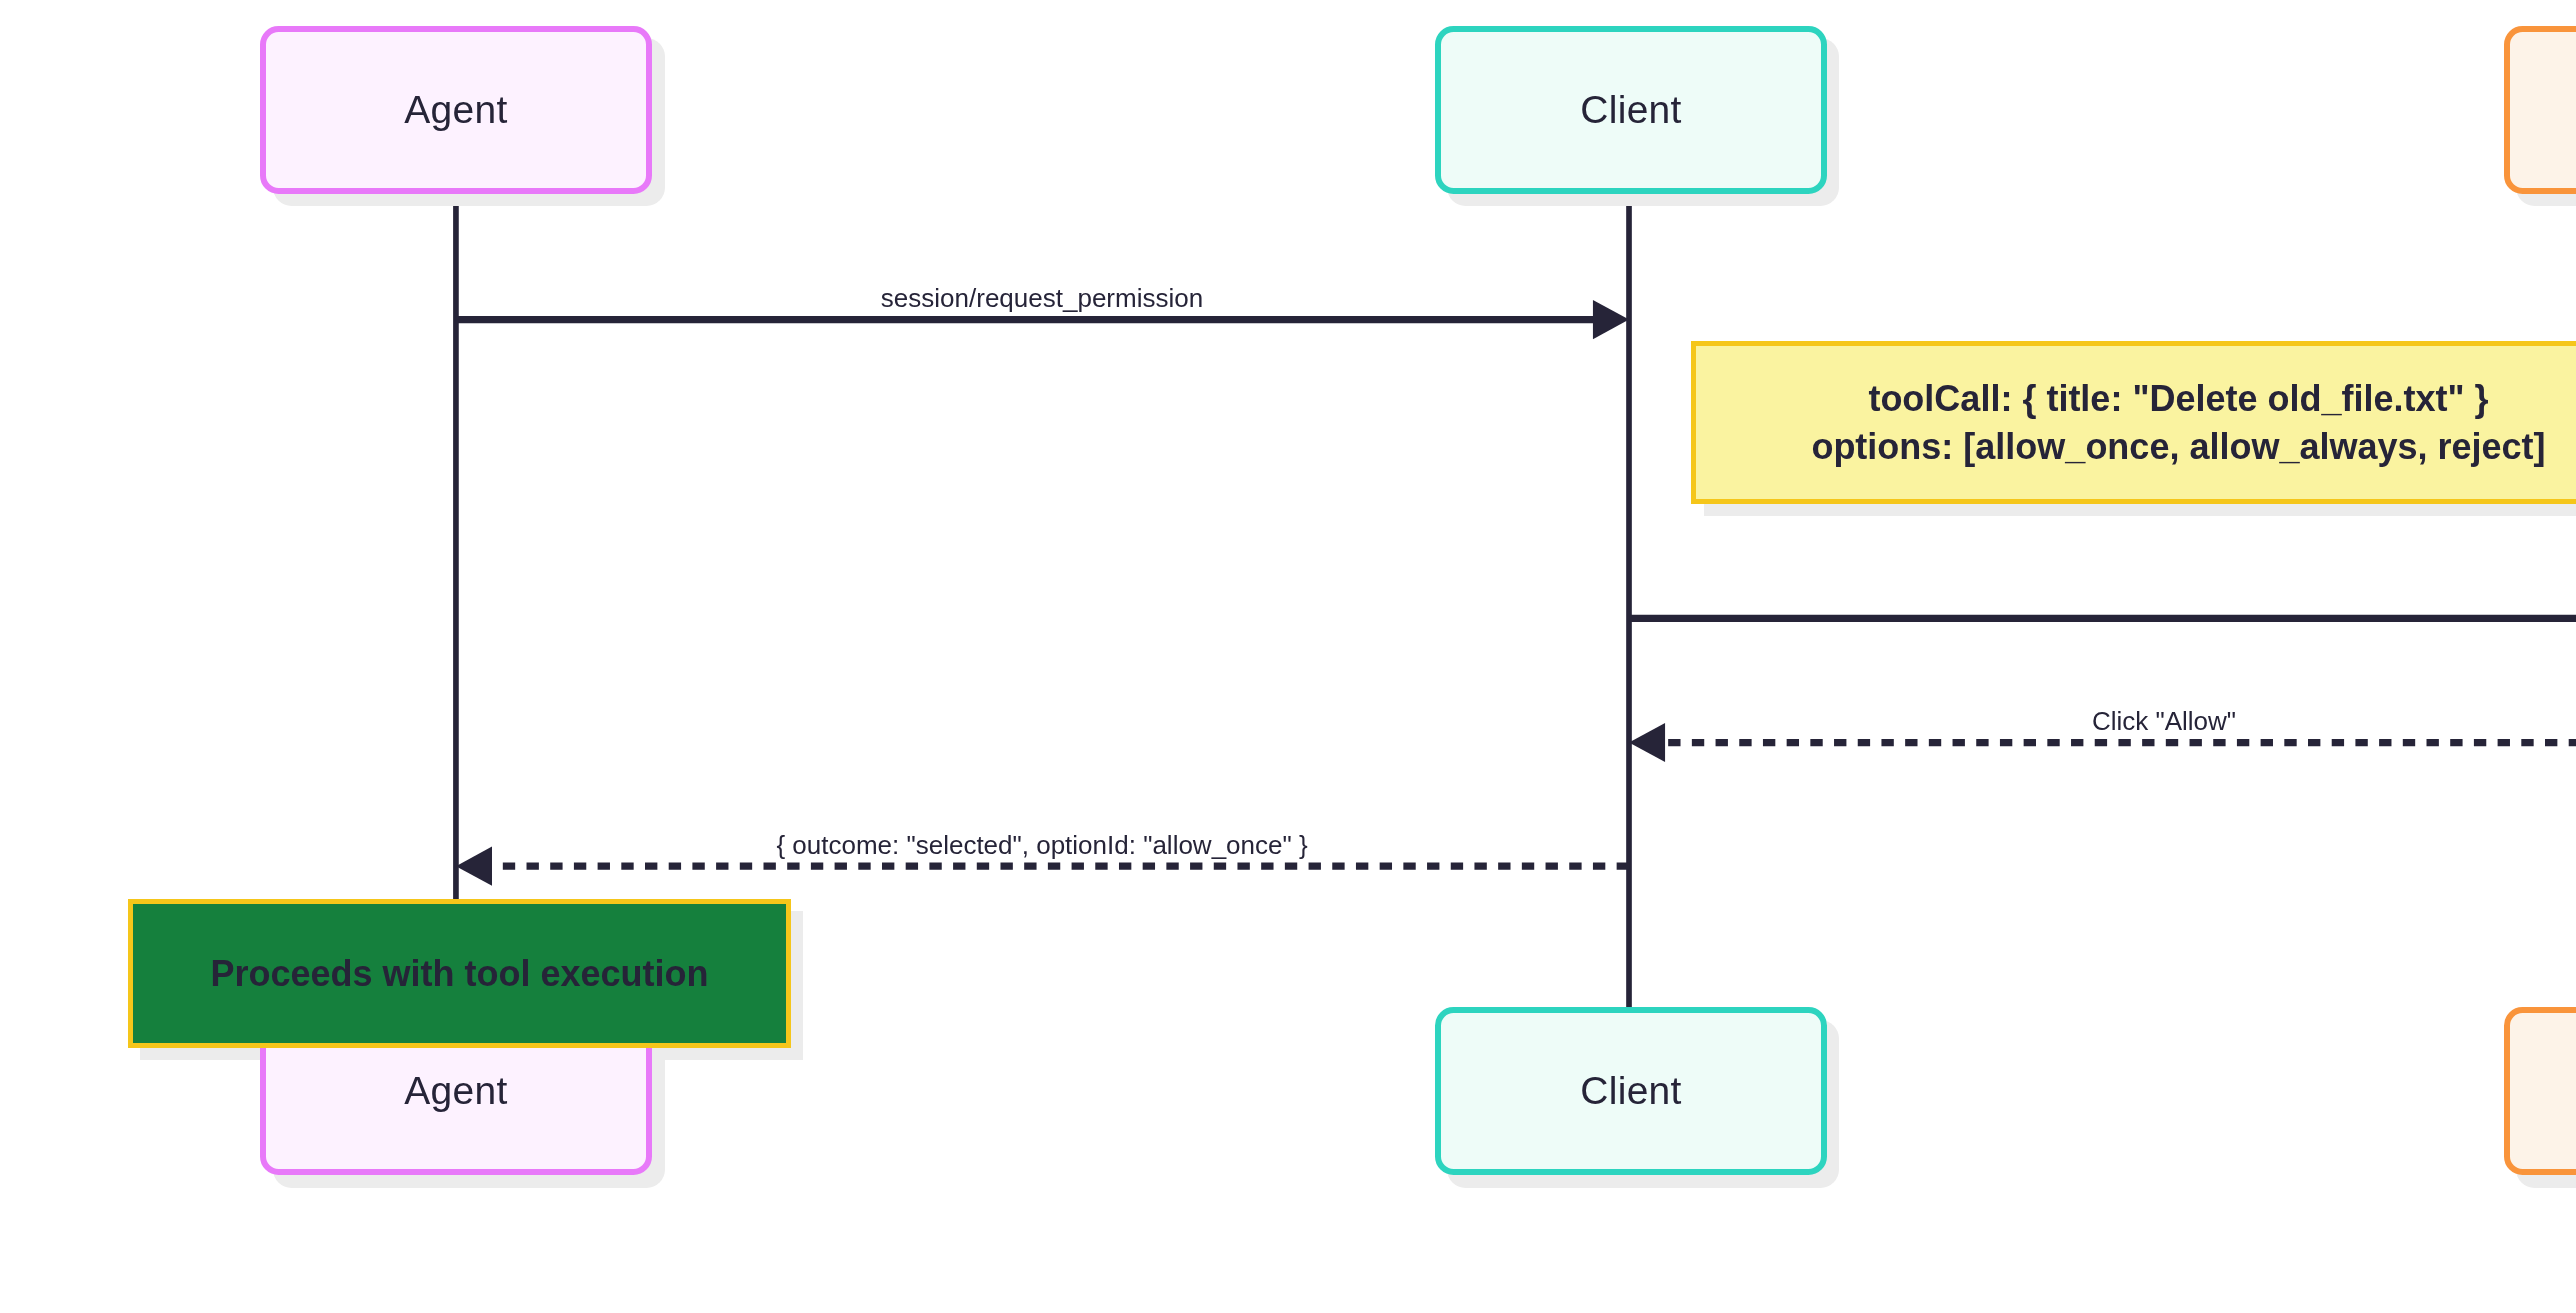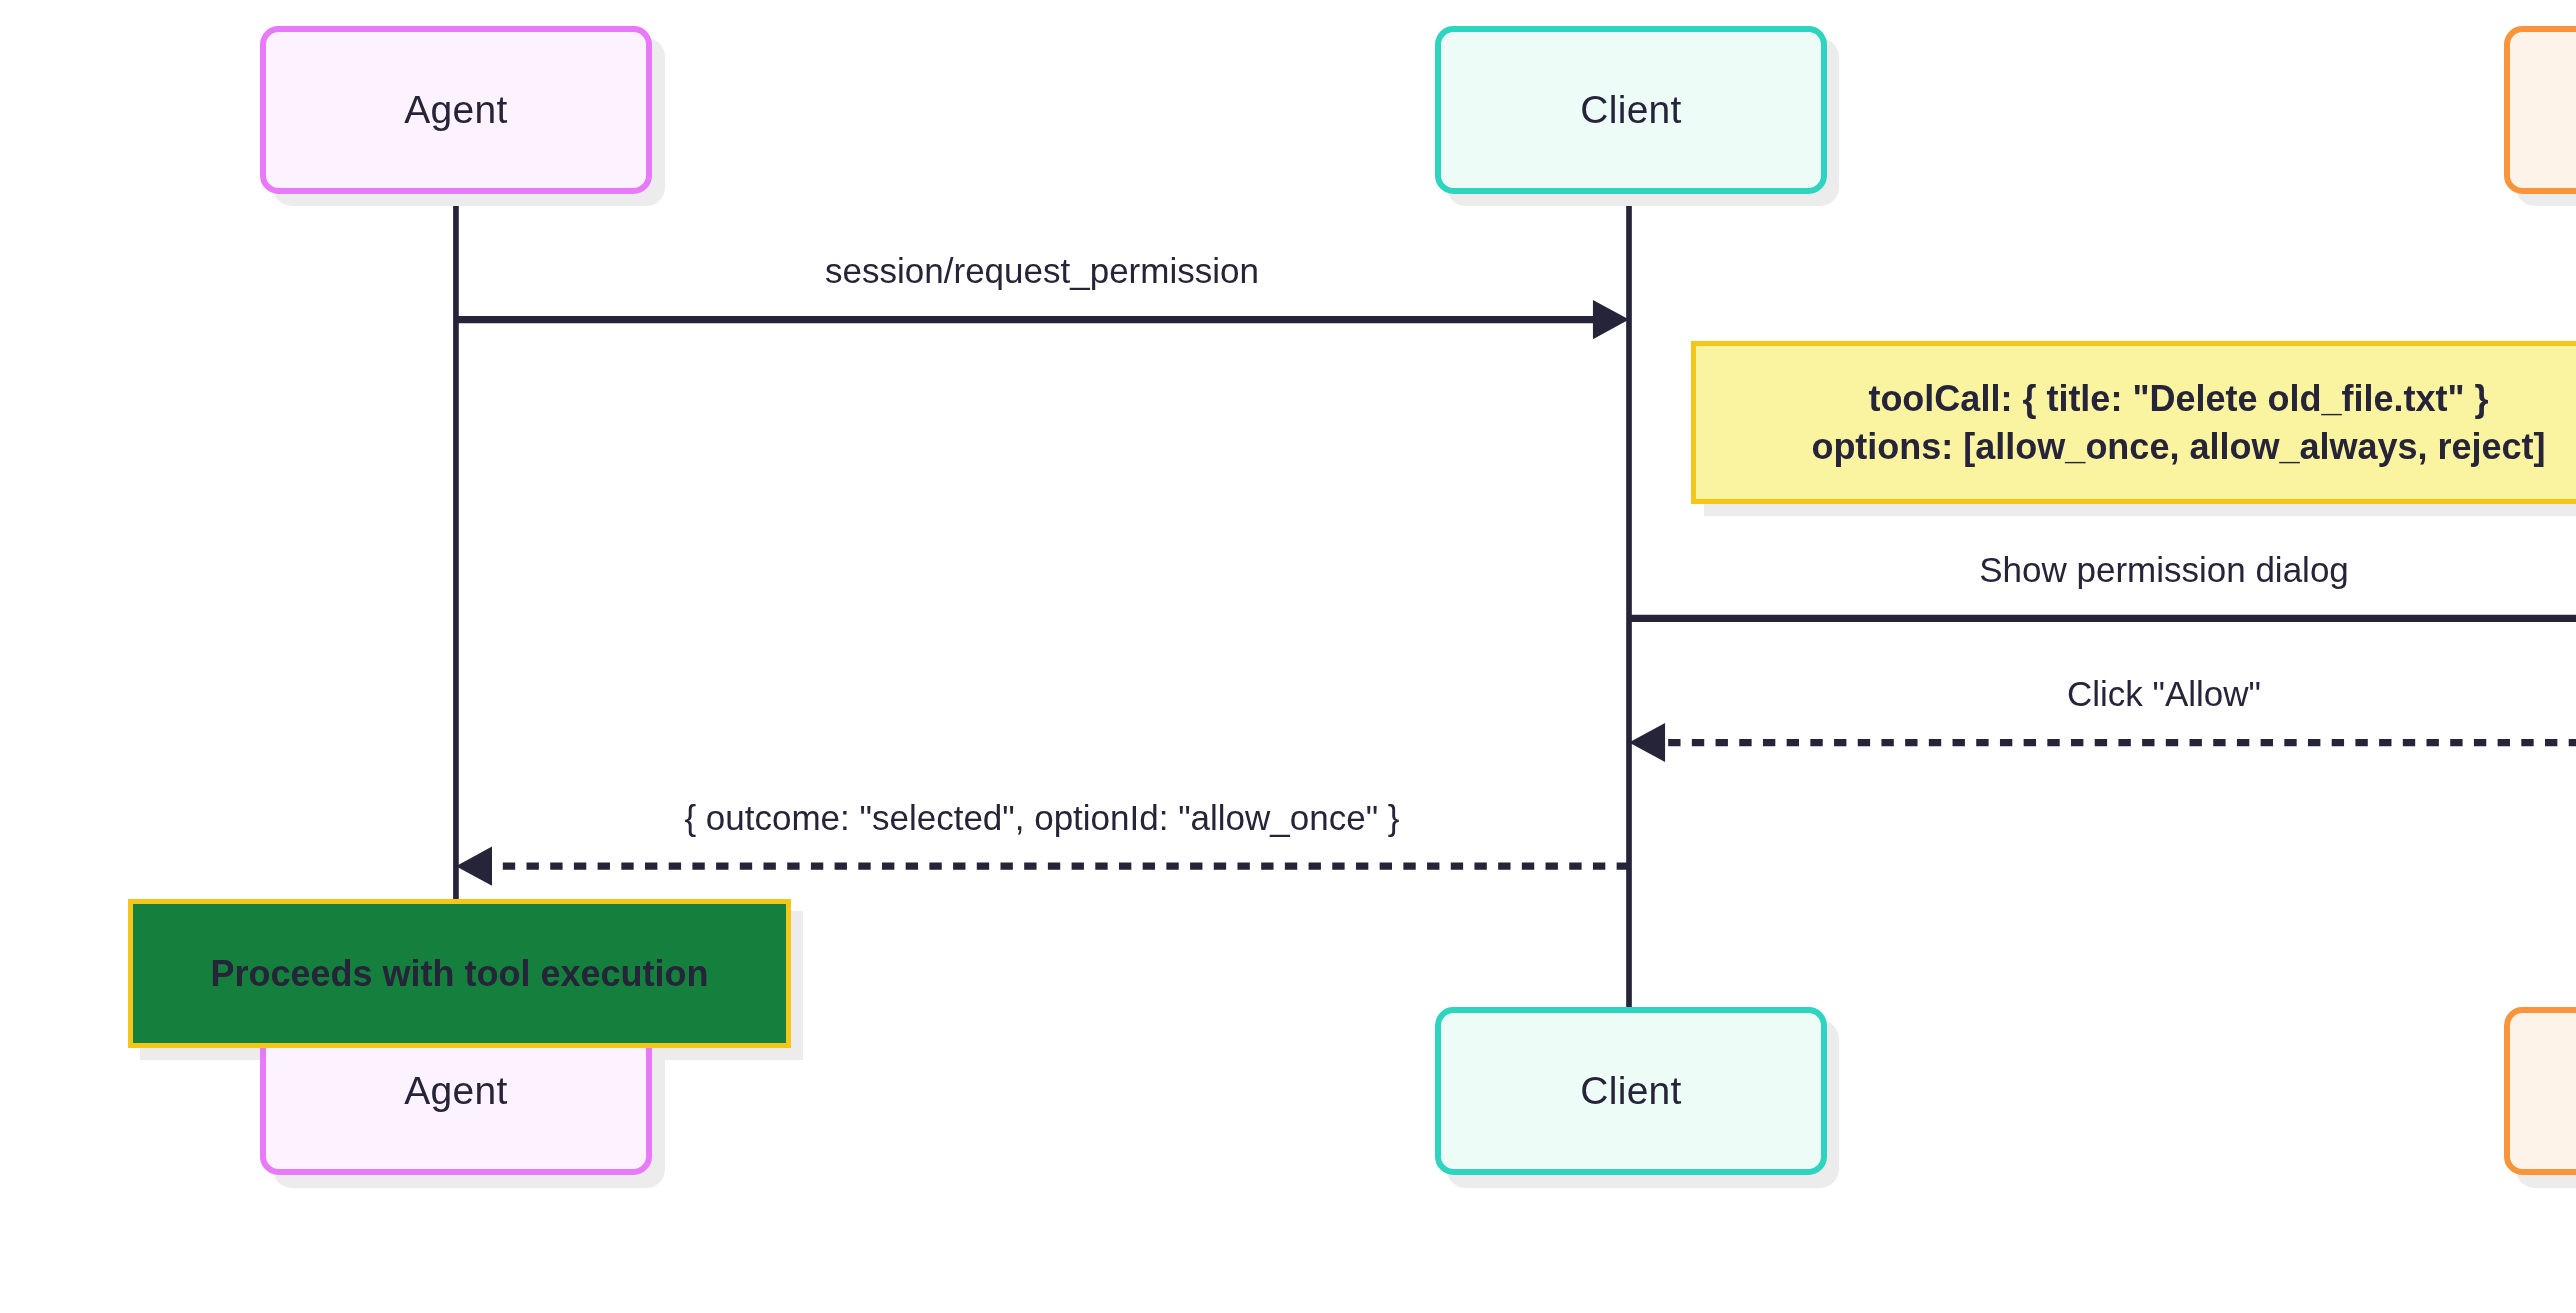--- a/index.html
+++ b/index.html
@@ -52,25 +52,26 @@
     justify-content: center;
     font-size: 36px;
     font-weight: bold;
     color: #262438;
     line-height: 1.32;
     text-align: center;
     z-index: 7;
   }
   .msg-label {
     position: absolute;
-    font-size: 35px;
+    font-size: 26px;
     color: #262438;
     white-space: nowrap;
     transform: translateX(-50%);
     z-index: 5;
+    margin-top: 32px;
   }
   .shadow {
     position: absolute;
     background: #ececec;
     z-index: 1;
   }
   .shadow.round { border-radius: 18.5px; }
 </style>
 </head>
 <body>
@@ -125,21 +126,20 @@
   <div class="actor-box" style="left:1435px; top:1007px; width:392px; height:168px; border-color:#2dd4bf; background:#eefcf8;">
     <span class="actor-label">Client</span>
   </div>
 
   <div class="actor-box" style="left:2504px; top:1007px; width:392px; height:168px; border-color:#f9943b; background:#fdf3e8;">
     
   </div>
 
   <div class="msg-label" style="left:1042px; top:251px;">session/request_permission</div>
 
-  <div class="msg-label" style="left:2164px; top:550px;">Show permission dialog</div>
 
   <div class="msg-label" style="left:2164px; top:674px;">Click "Allow"</div>
 
   <div class="msg-label" style="left:1042px; top:798px;">{ outcome: "selected", optionId: "allow_once" }</div>
 
   <div class="note-box" style="left:1691px; top:341px; width:975px; height:163px; border-color:#f5c61a; background:#faf3a0;">
     <span>toolCall: { title: "Delete old_file.txt" }</span>
     <span>options: [allow_once, allow_always, reject]</span>
   </div>
 

